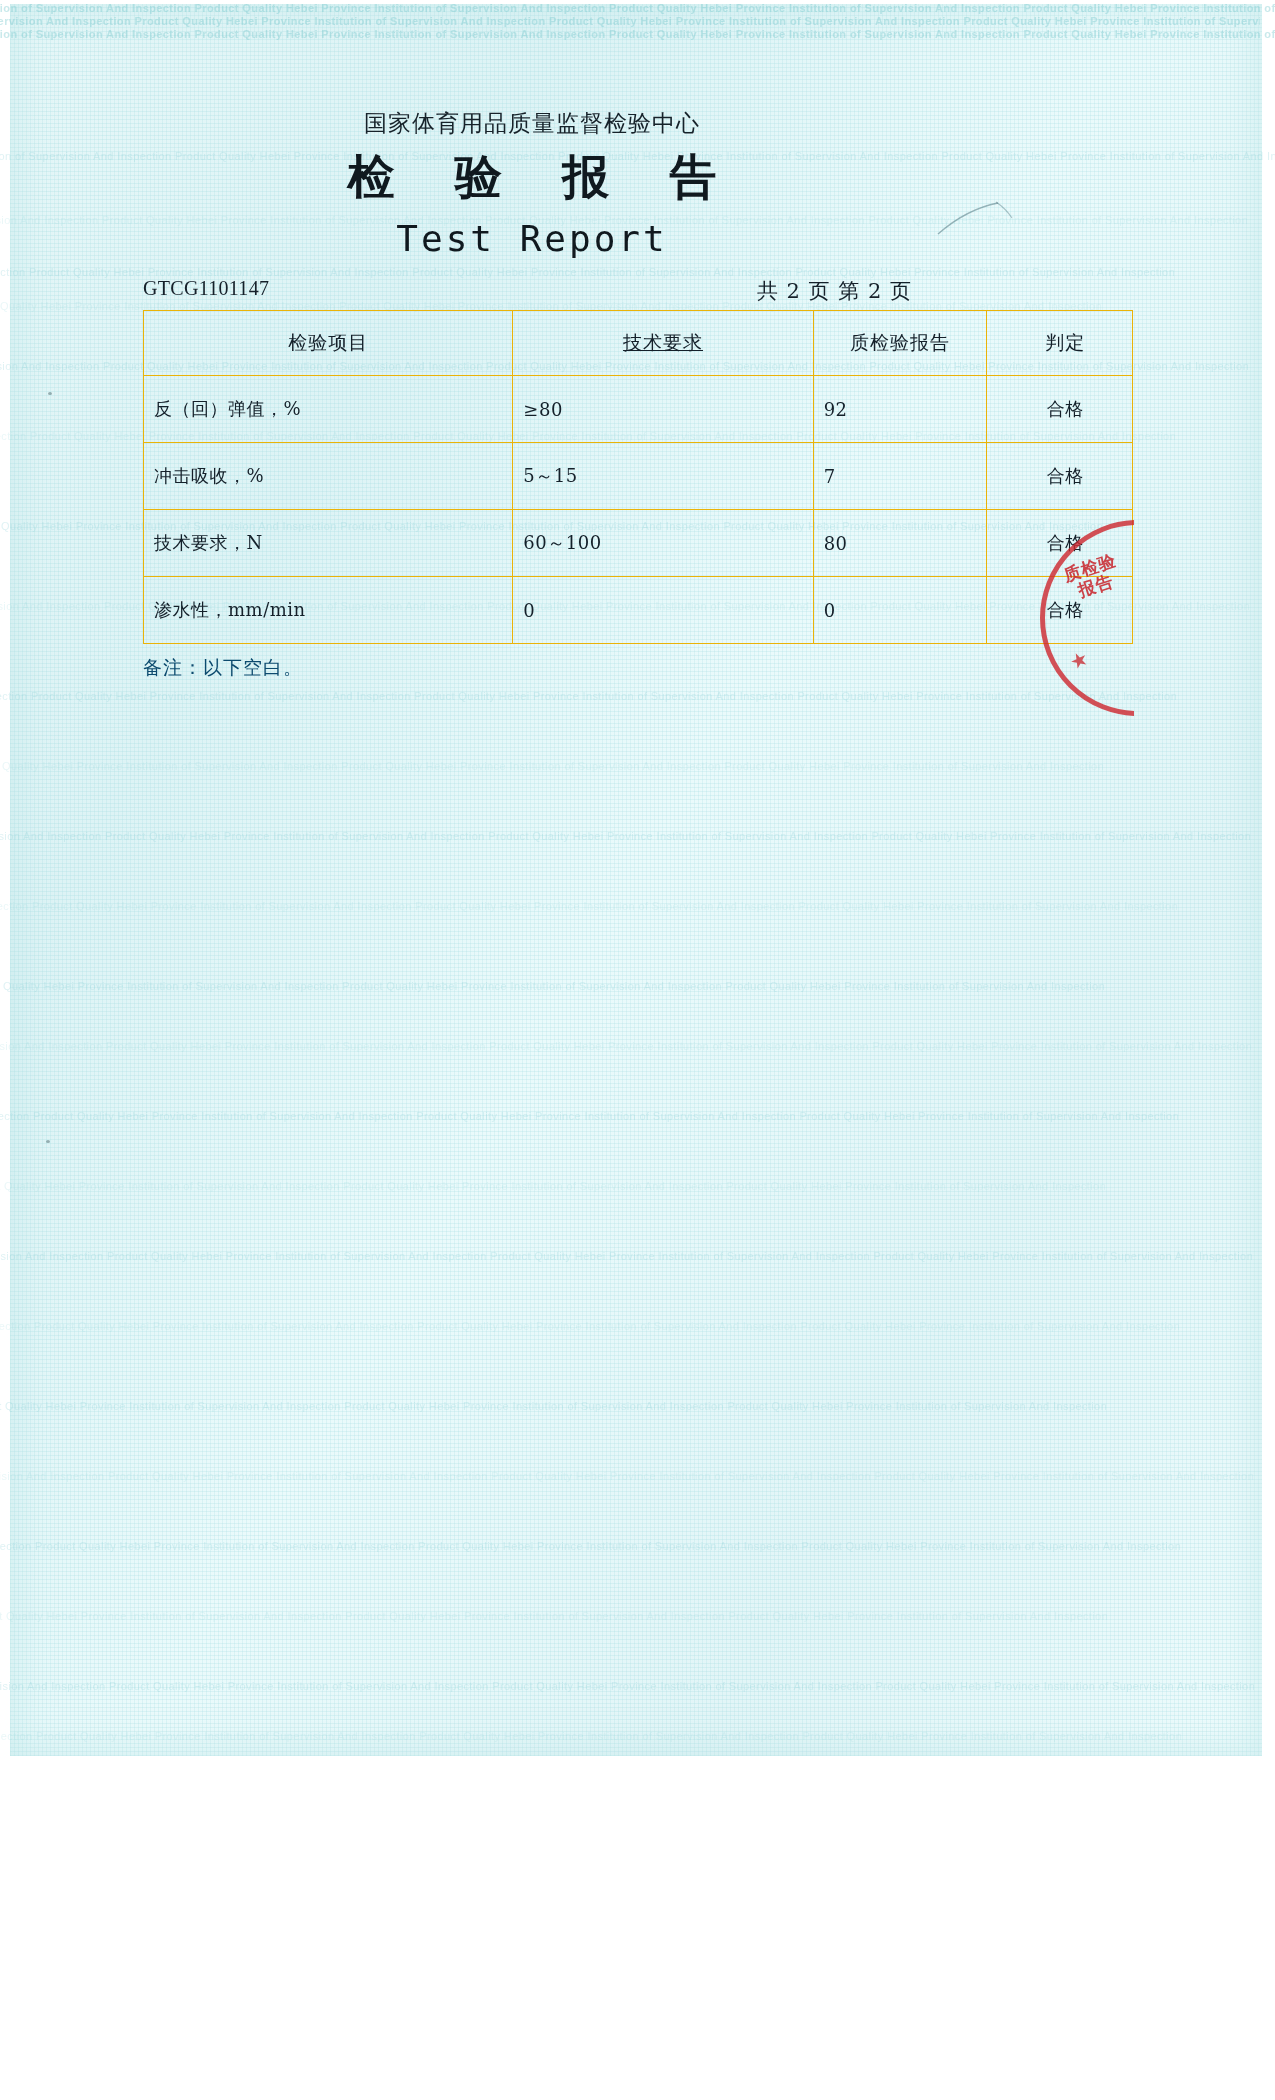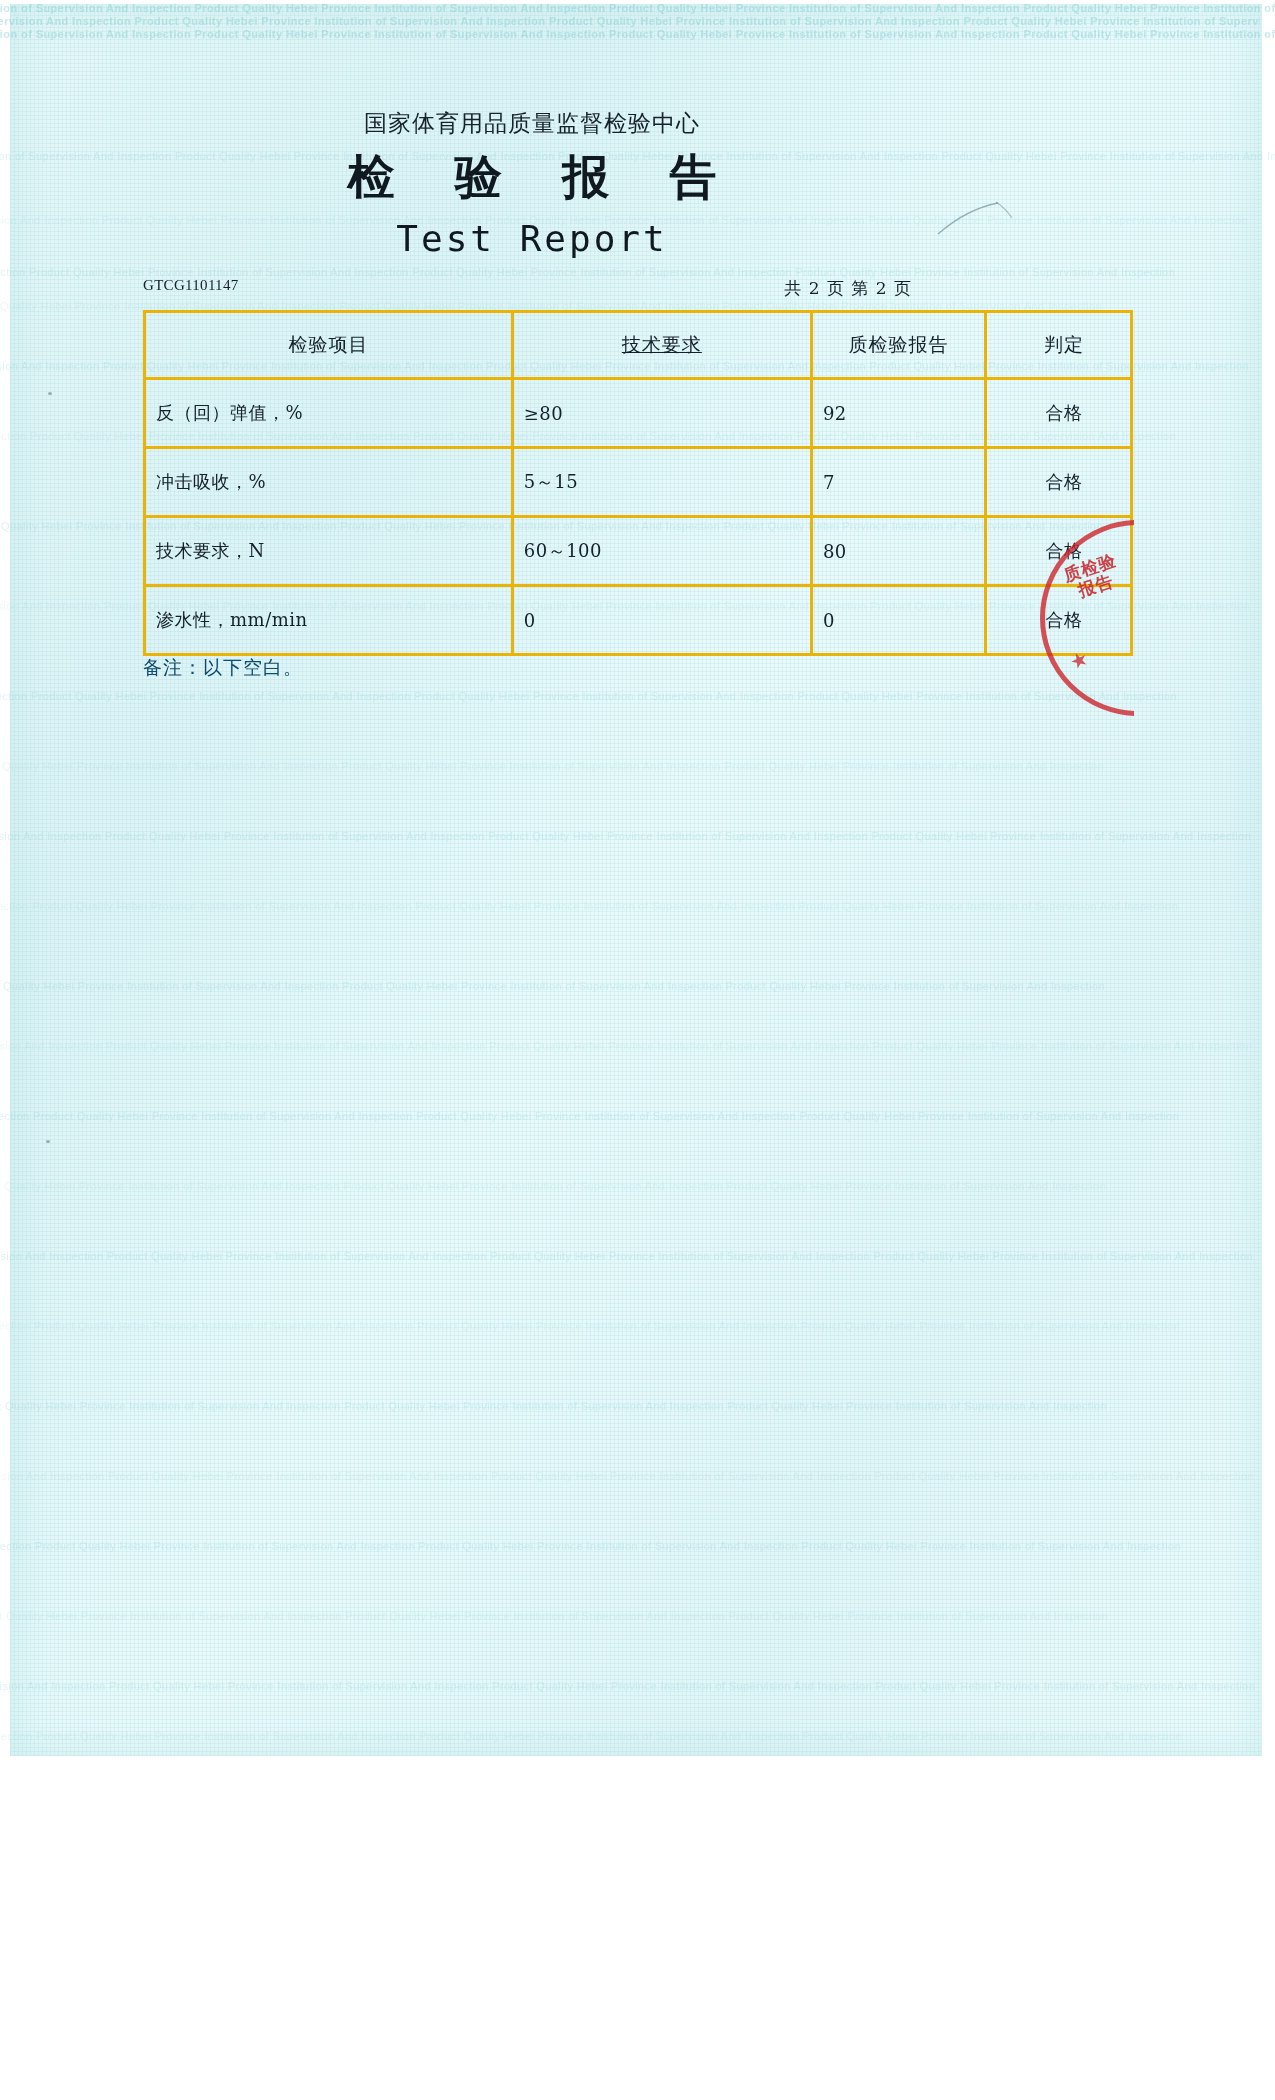--- a/index.html
+++ b/index.html
@@ -90,45 +90,45 @@
     text-align: center;
     font-size: 36px;
     letter-spacing: 3px;
     font-family: "DejaVu Sans Mono", monospace;
     color: #10191f;
   }
   .report-no {
     position: absolute;
     top: 277px;
     left: 143px;
-    font-size: 15px;
+    font-size: 20px;
     font-family: "Liberation Serif", serif;
     color: #15202a;
     letter-spacing: 0.3px;
   }
   .page-no {
     position: absolute;
     top: 277px;
     right: 152px;
-    font-size: 17px;
+    font-size: 21px;
     font-family: "DejaVu Serif", serif;
     color: #15202a;
     letter-spacing: 1px;
   }
 
   table.report {
     position: absolute;
     top: 310px;
     left: 143px;
     width: 990px;
     border-collapse: collapse;
     background: transparent;
   }
   table.report td, table.report th {
-    border: 3px solid #eab308;
+    border: 1px solid #eab308;
     font-family: "DejaVu Serif", serif;
     color: #14202a;
     font-weight: normal;
   }
   table.report thead td {
     height: 62px;
     text-align: center;
     font-size: 19px;
     letter-spacing: 1px;
   }

